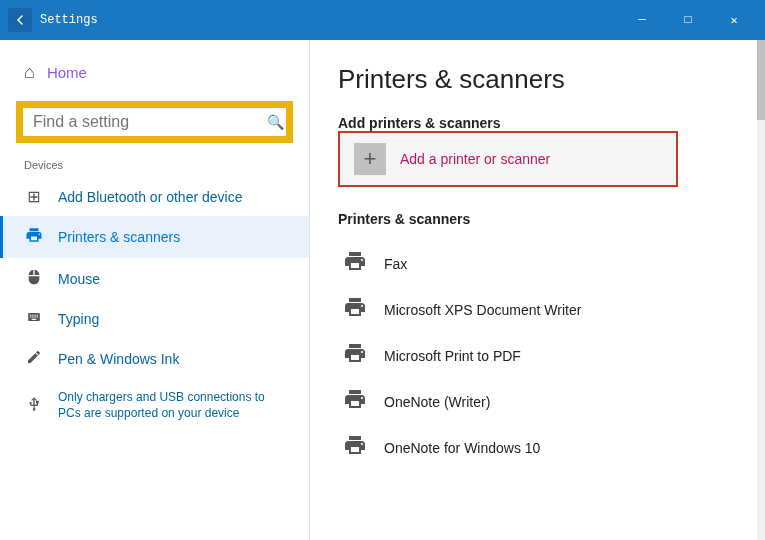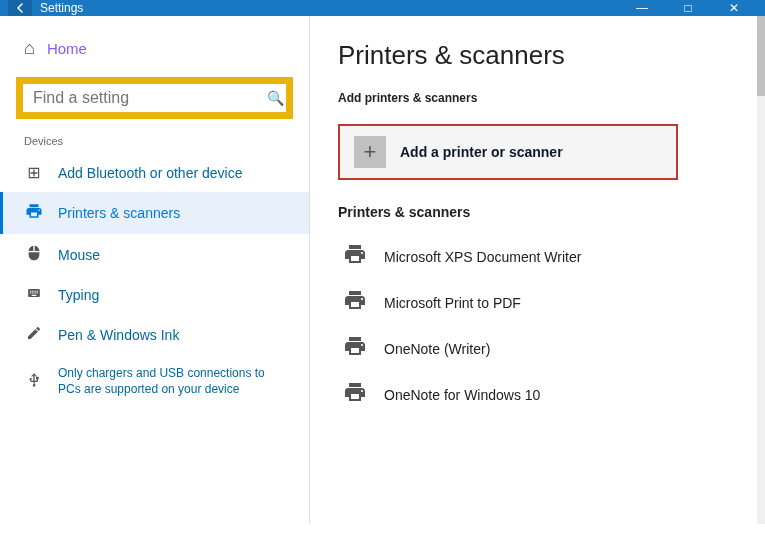--- a/index.html
+++ b/index.html
@@ -6,26 +6,27 @@
     body {
       width: 765px;
       height: 540px;
       font-family: 'Segoe UI', sans-serif;
       background: #fff;
       overflow: hidden;
     }
 
     
     .title-bar {
-      height: 16px;
+      height: 40px;
       background: #1a78c2;
       display: flex;
       align-items: center;
       padding: 0 8px;
       user-select: none;
+      font-family: Liberation Mono, monospace;
     }
     .title-bar-back {
       width: 24px;
       height: 24px;
       background: #1565a8;
       border-radius: 2px;
       display: flex;
       align-items: center;
       justify-content: center;
       cursor: pointer;
@@ -150,24 +151,24 @@
       padding: 24px 28px;
       overflow-y: auto;
     }
     .main-title {
       font-size: 26px;
       font-weight: 300;
       color: #222;
       margin-bottom: 20px;
     }
     .section-heading {
-      font-size: 12px;
+      font-size: 14px;
       font-weight: 600;
       color: #222;
-      margin-bottom: 19px;
+      margin-bottom: 0;
     }
 
     
     .add-printer-btn {
       display: flex;
       align-items: center;
       gap: 14px;
       padding: 10px 14px;
       border: 2px solid #c0392b;
       background: #f5f5f5;
@@ -182,22 +183,21 @@
       display: flex;
       align-items: center;
       justify-content: center;
       font-size: 22px;
       color: #555;
       font-weight: 300;
       flex-shrink: 0;
     }
     .add-printer-label {
       font-size: 14px;
-      color: #0f172a;
-      font-weight: bold;
+      color: #be185d;
     }
 
     
     .printers-section-heading {
       font-size: 14px;
       font-weight: 600;
       color: #222;
       margin-bottom: 14px;
     }
     .printer-item {
@@ -315,20 +315,28 @@
 
     <div class="section-heading">Add printers &amp; scanners</div>
 
     <div class="add-printer-btn">
       <div class="add-printer-plus">+</div>
       <span class="add-printer-label">Add a printer or scanner</span>
     </div>
 
     <div class="printers-section-heading">Printers &amp; scanners</div>
 
+    <div class="printer-item">
+      <span class="printer-icon">
+        <svg width="24" height="24" viewBox="0 0 24 24" fill="#555">
+            <path d="M19 8H5c-1.66 0-3 1.34-3 3v6h4v4h12v-4h4v-6c0-1.66-1.34-3-3-3zm-3 11H8v-5h8v5zm3-7c-.55 0-1-.45-1-1s.45-1 1-1 1 .45 1 1-.45 1-1 1zm-1-9H6v4h12V3z"></path>
+          </svg>
+      </span>
+      <span class="printer-name">Fax</span>
+    </div>
 
     <div class="printer-item">
       <span class="printer-icon">
         <svg width="24" height="24" viewBox="0 0 24 24" fill="#555">
             <path d="M19 8H5c-1.66 0-3 1.34-3 3v6h4v4h12v-4h4v-6c0-1.66-1.34-3-3-3zm-3 11H8v-5h8v5zm3-7c-.55 0-1-.45-1-1s.45-1 1-1 1 .45 1 1-.45 1-1 1zm-1-9H6v4h12V3z"></path>
           </svg>
       </span>
       <span class="printer-name">Microsoft XPS Document Writer</span>
     </div>
 

